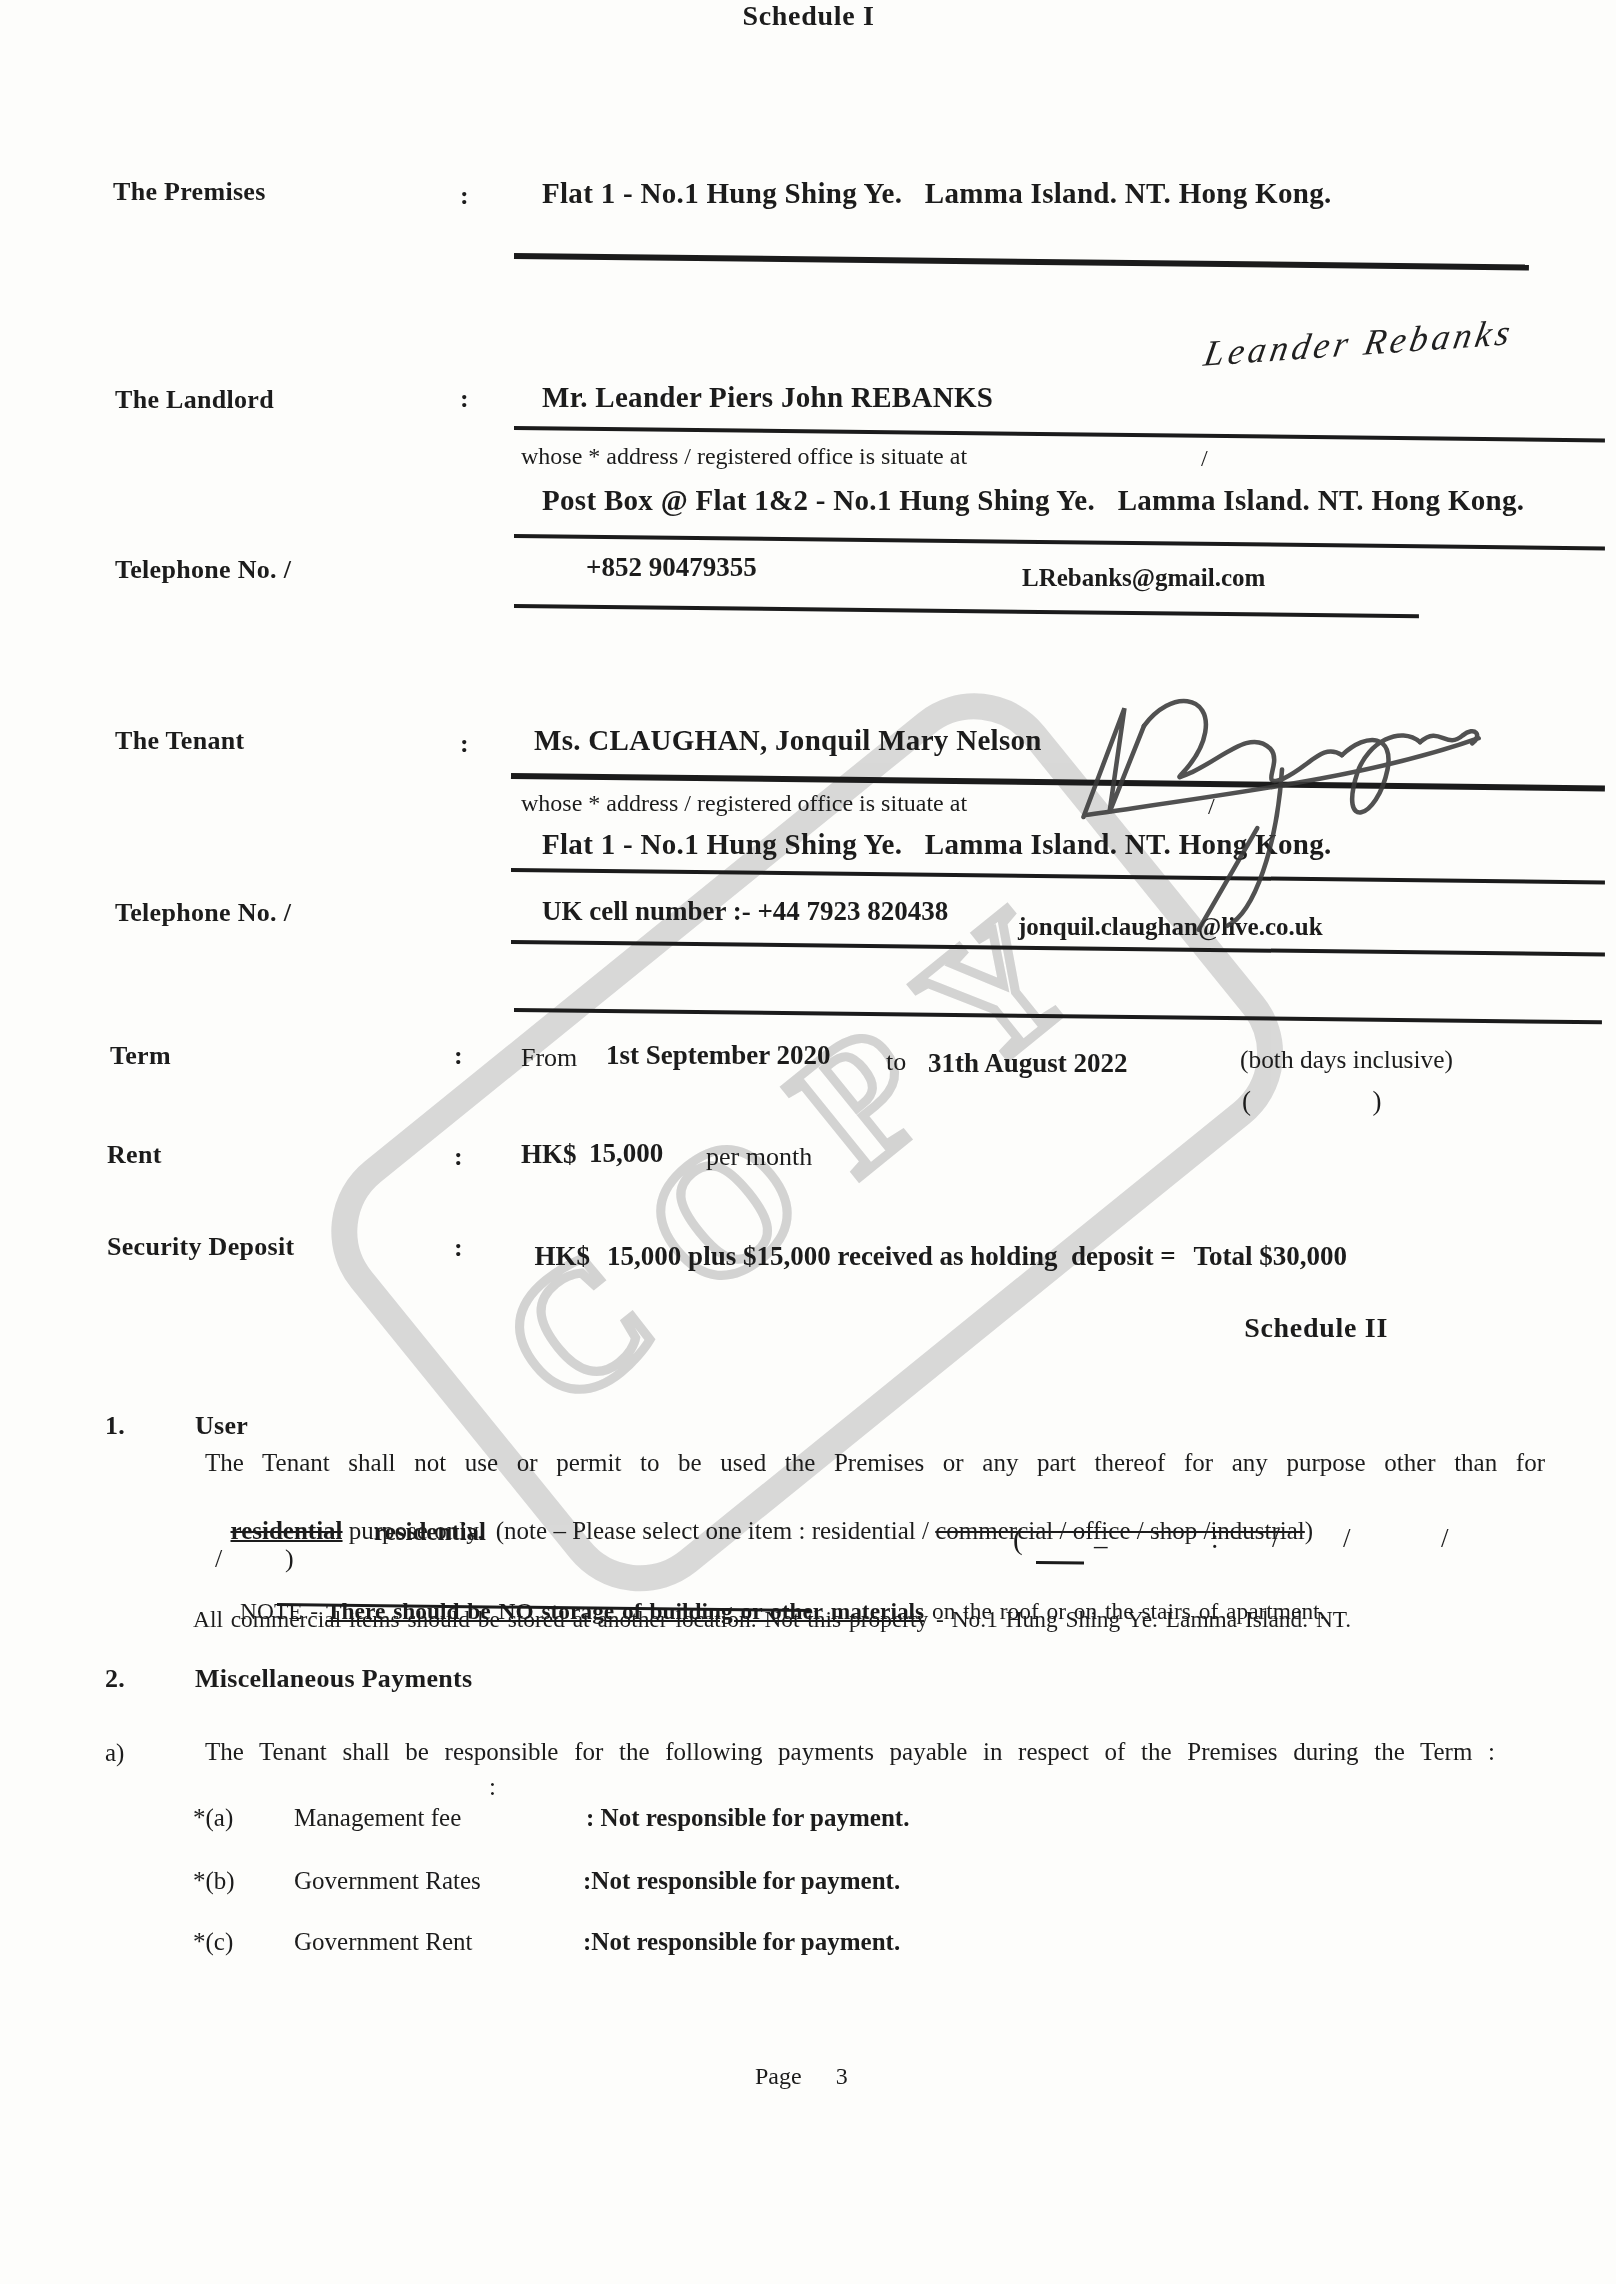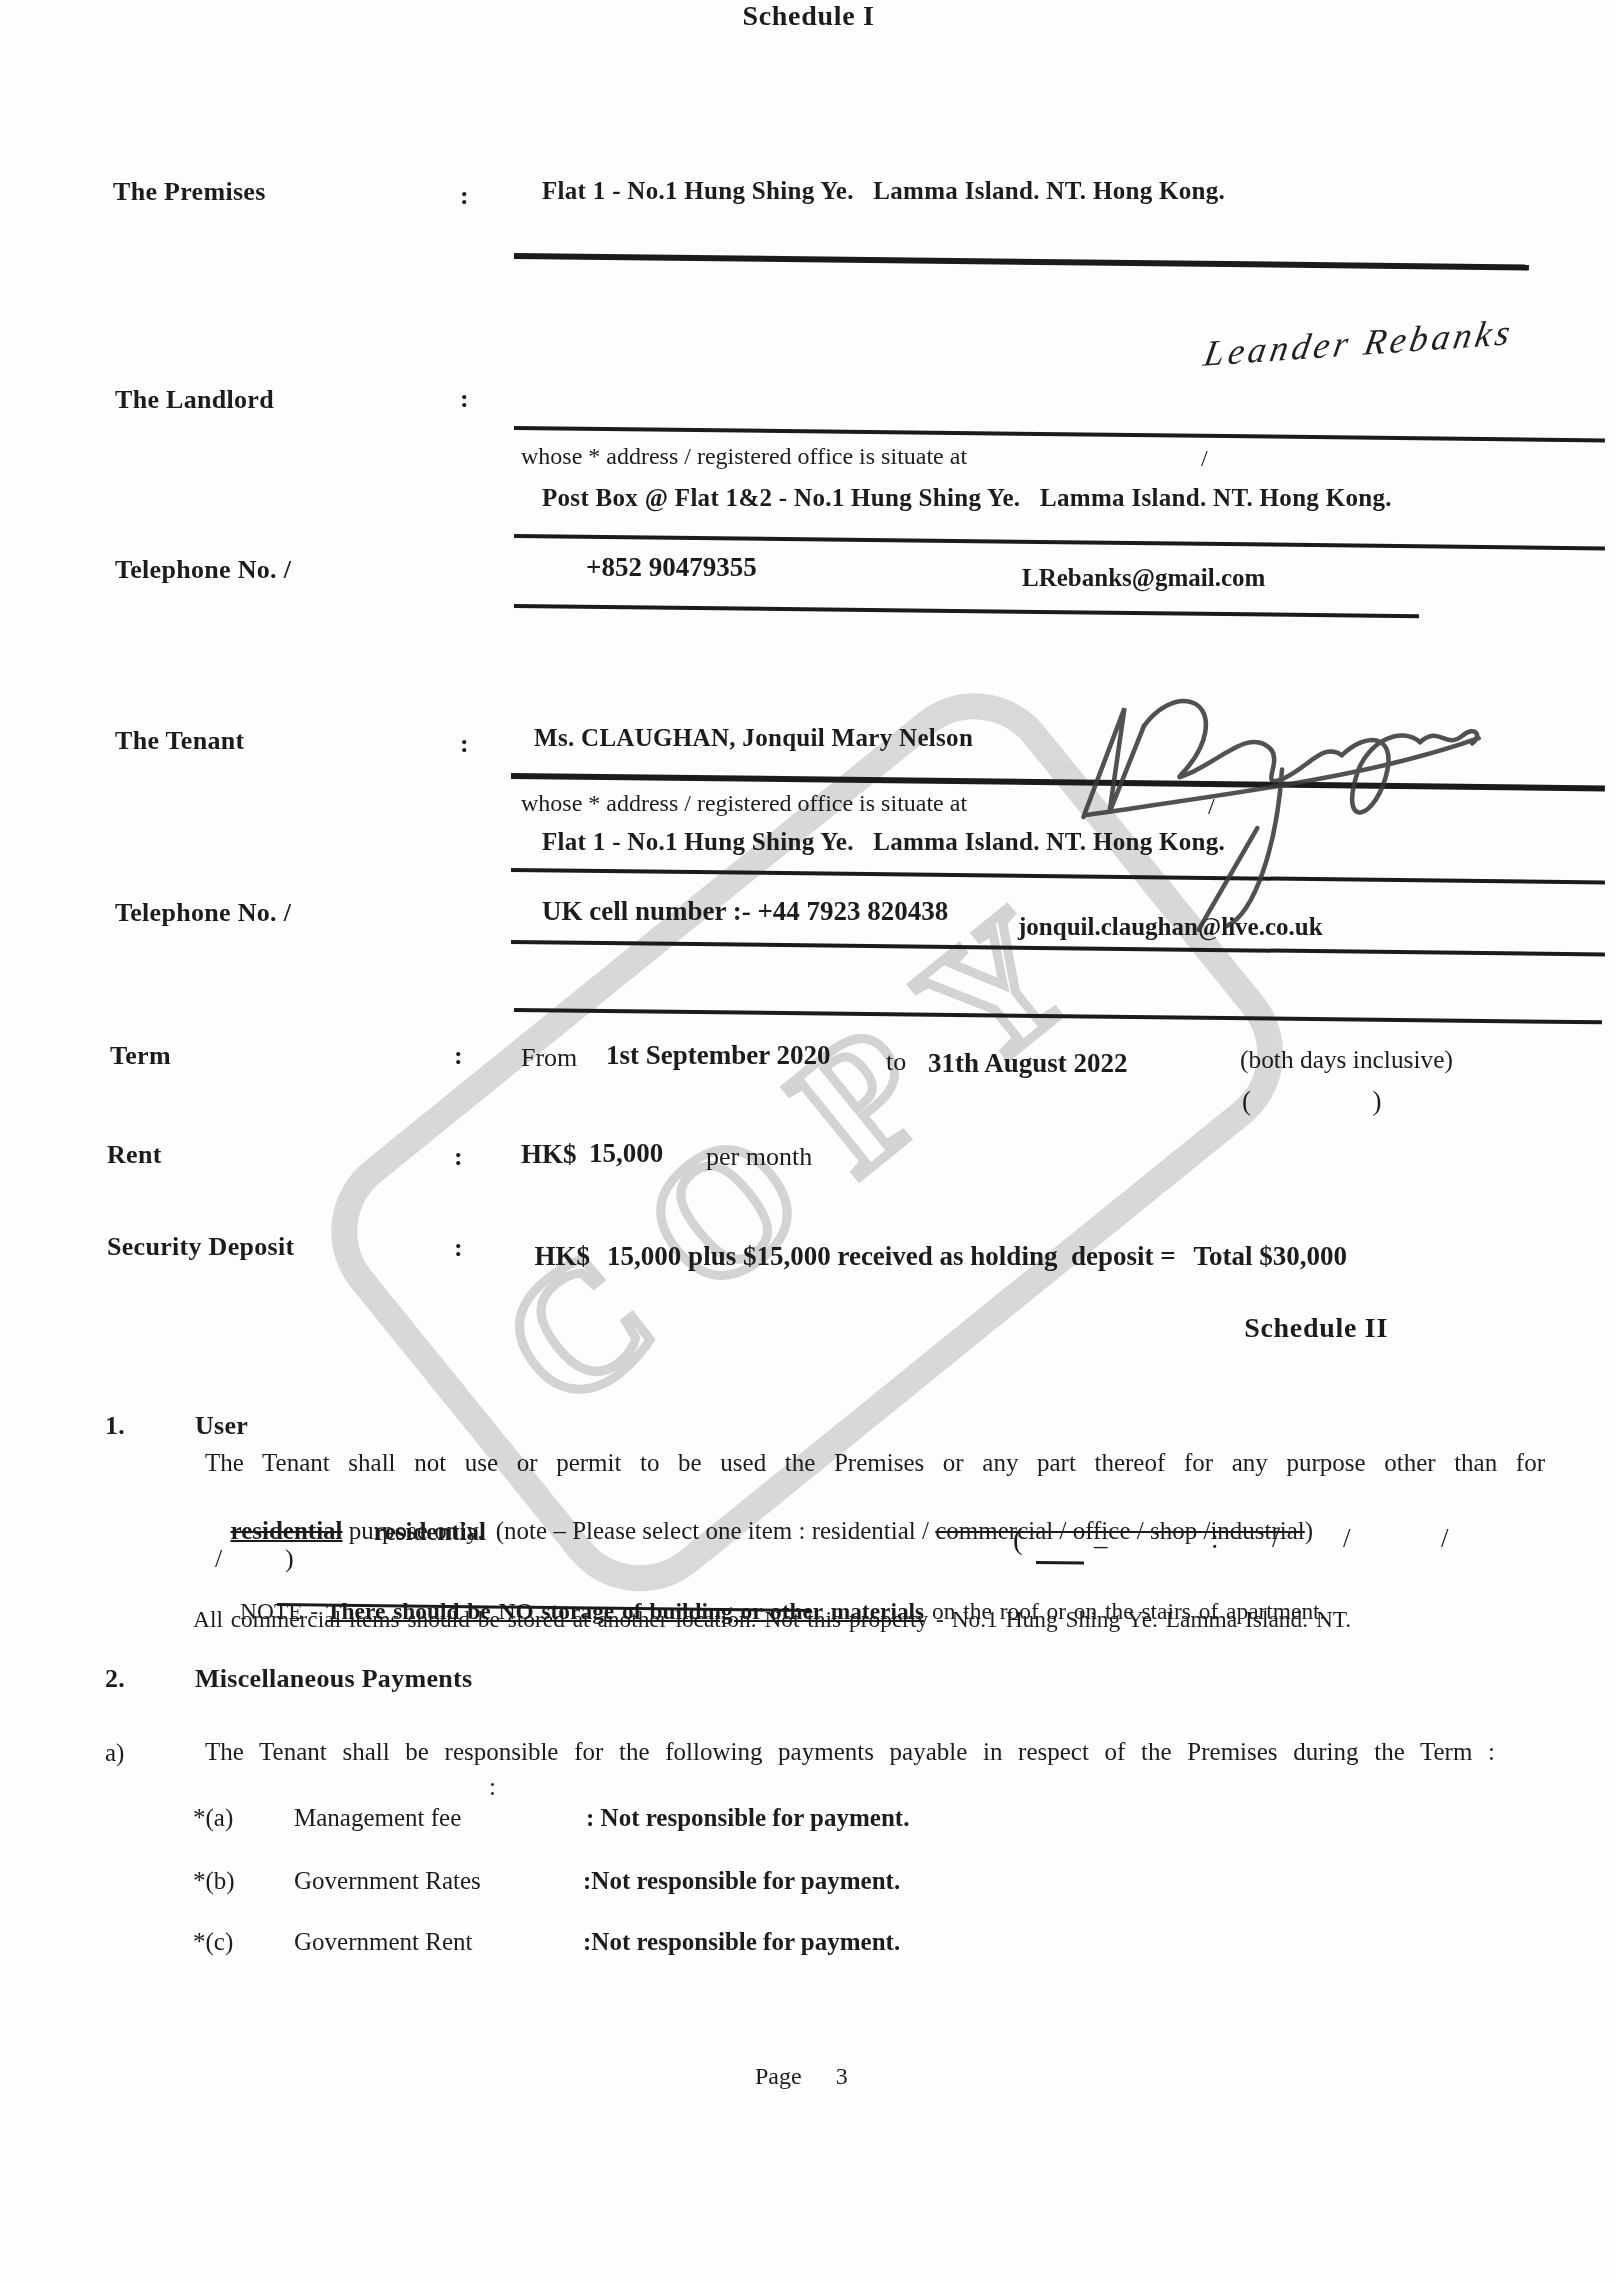--- a/index.html
+++ b/index.html
@@ -4,21 +4,21 @@
 <style>
   html,body{margin:0;padding:0;background:#6b6b6b;}
   .page{
     position:relative;width:1617px;height:2284px;background:#fdfdfb;
     font-family:"Liberation Serif","DejaVu Serif",serif;color:#1c1c1c;overflow:hidden;
   }
   .content{position:absolute;inset:0;z-index:2;}
   .wm{position:absolute;inset:0;z-index:1;}
   .abs{position:absolute;white-space:pre;}
   .lbl{font-size:26px;font-weight:bold;letter-spacing:0.3px;}
-  .val{font-size:25px;font-weight:bold;letter-spacing:0.3px;}
+  .val{font-size:29px;font-weight:bold;letter-spacing:0.3px;}
   .v42{font-size:27px;font-weight:bold;}
   .reg{font-size:24px;}
   .md{font-size:25px;}
   .sm{font-size:23.4px;}
   .h1{font-size:28px;font-weight:bold;letter-spacing:0.7px;}
   .cl{font-size:26px;font-weight:bold;}
   .u{position:absolute;height:3.9px;background:#1b1b1b;transform:rotate(.65deg);transform-origin:left center;}
   .uthick{height:5.9px;}
   .uthin{height:2.6px;}
   .just{text-align:justify;text-align-last:justify;white-space:normal;margin-left:12px;}
@@ -48,20 +48,21 @@
 
     <div class="abs h1" style="left:0;top:168;width:1617px;text-align:center;">Schedule I</div>
 
     <span class="abs lbl" style="left:113px;top:177px;">The Premises</span>
     <span class="abs cl" style="left:460px;top:181px;">:</span>
     <span class="abs val" style="left:542px;top:177px;">Flat 1 - No.1 Hung Shing Ye.   Lamma Island. NT. Hong Kong.</span>
     <div class="u uthick" style="left:514px;top:253px;width:1015px;"></div>
 
     <span class="abs lbl" style="left:115px;top:385px;">The Landlord</span>
     <span class="abs cl" style="left:460px;top:384px;">:</span>
+    <span class="abs val" style="left:542px;top:381px;">Mr. Leander Piers John REBANKS</span>
     <span class="abs sig1" style="left:1201px;top:333px;">Leander Rebanks</span>
     <div class="u" style="left:514px;top:426px;width:1091px;"></div>
     <span class="abs reg" style="left:521px;top:443px;">whose * address / registered office is situate at</span>
     <span class="abs reg" style="left:1201px;top:445px;">/</span>
     <span class="abs val" style="left:542px;top:484px;">Post Box @ Flat 1&amp;2 - No.1 Hung Shing Ye.   Lamma Island. NT. Hong Kong.</span>
     <div class="u" style="left:514px;top:534px;width:1091px;"></div>
     <span class="abs lbl" style="left:115px;top:555px;">Telephone No. /</span>
     <span class="abs v42" style="left:542px;top:552px;margin-left:44px;">+852 90479355</span>
     <span class="abs md" style="left:1022px;top:564px;font-weight:bold;">LRebanks@gmail.com</span>
     <div class="u" style="left:514px;top:604px;width:905px;"></div>

